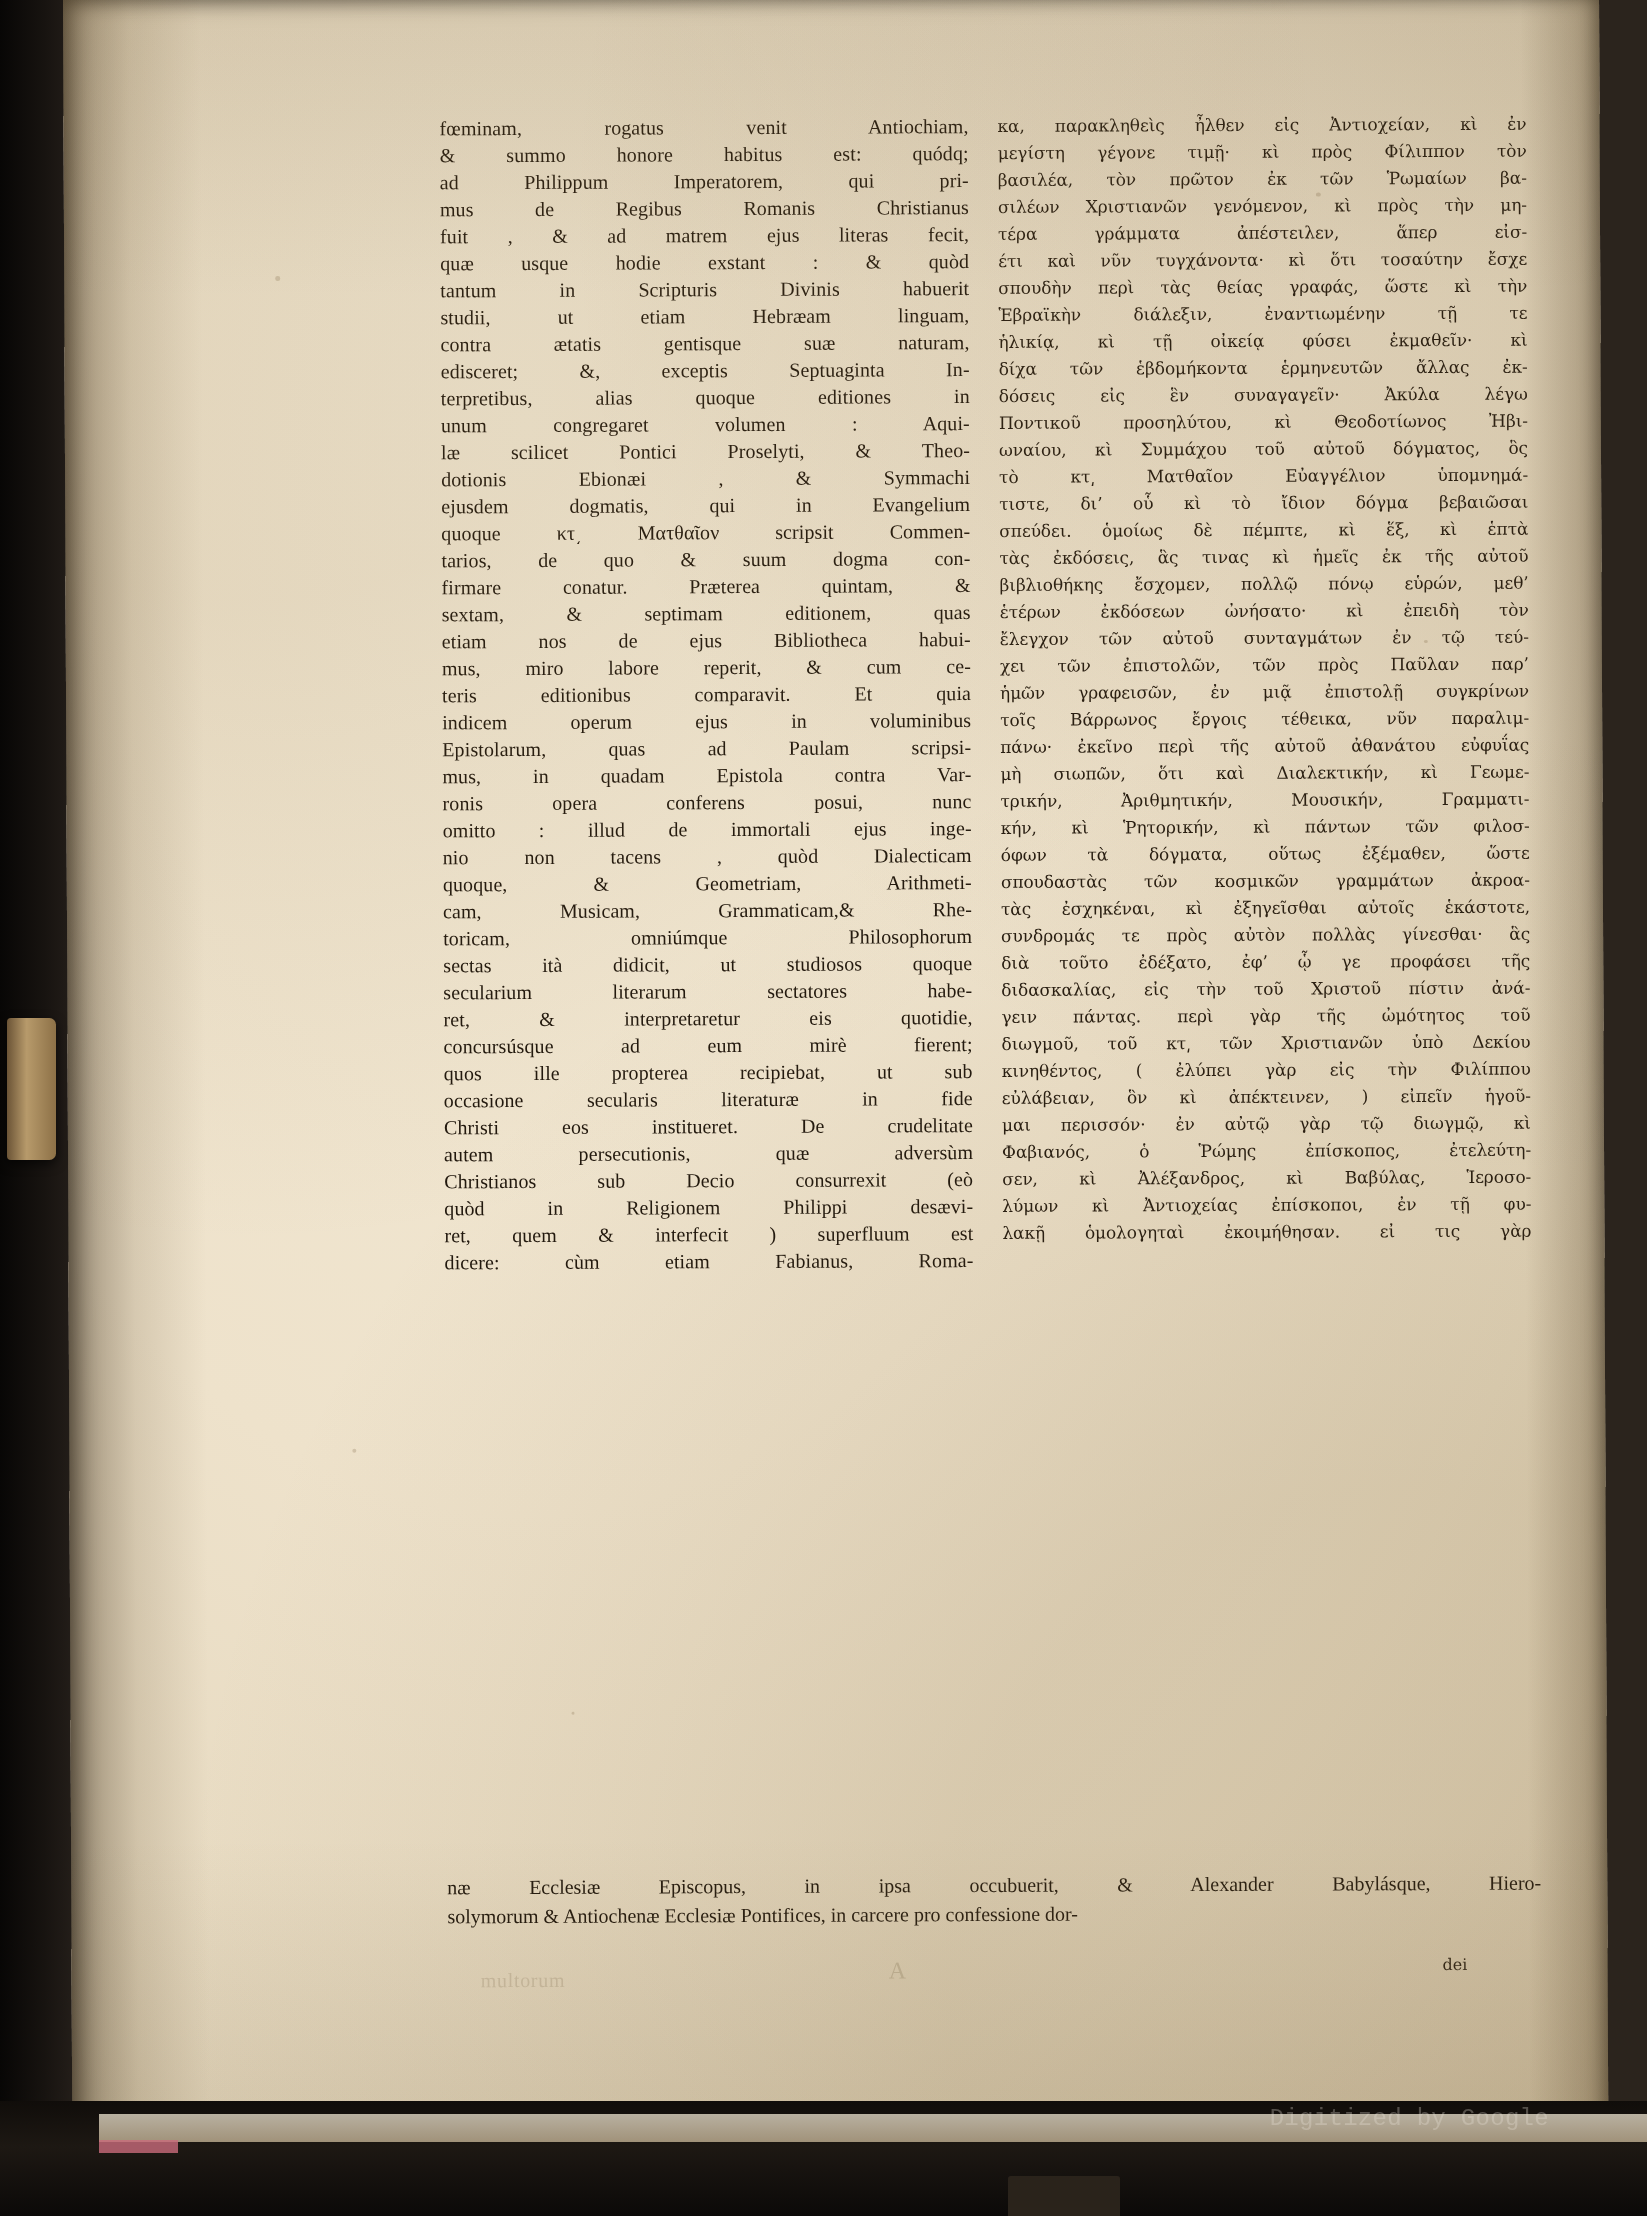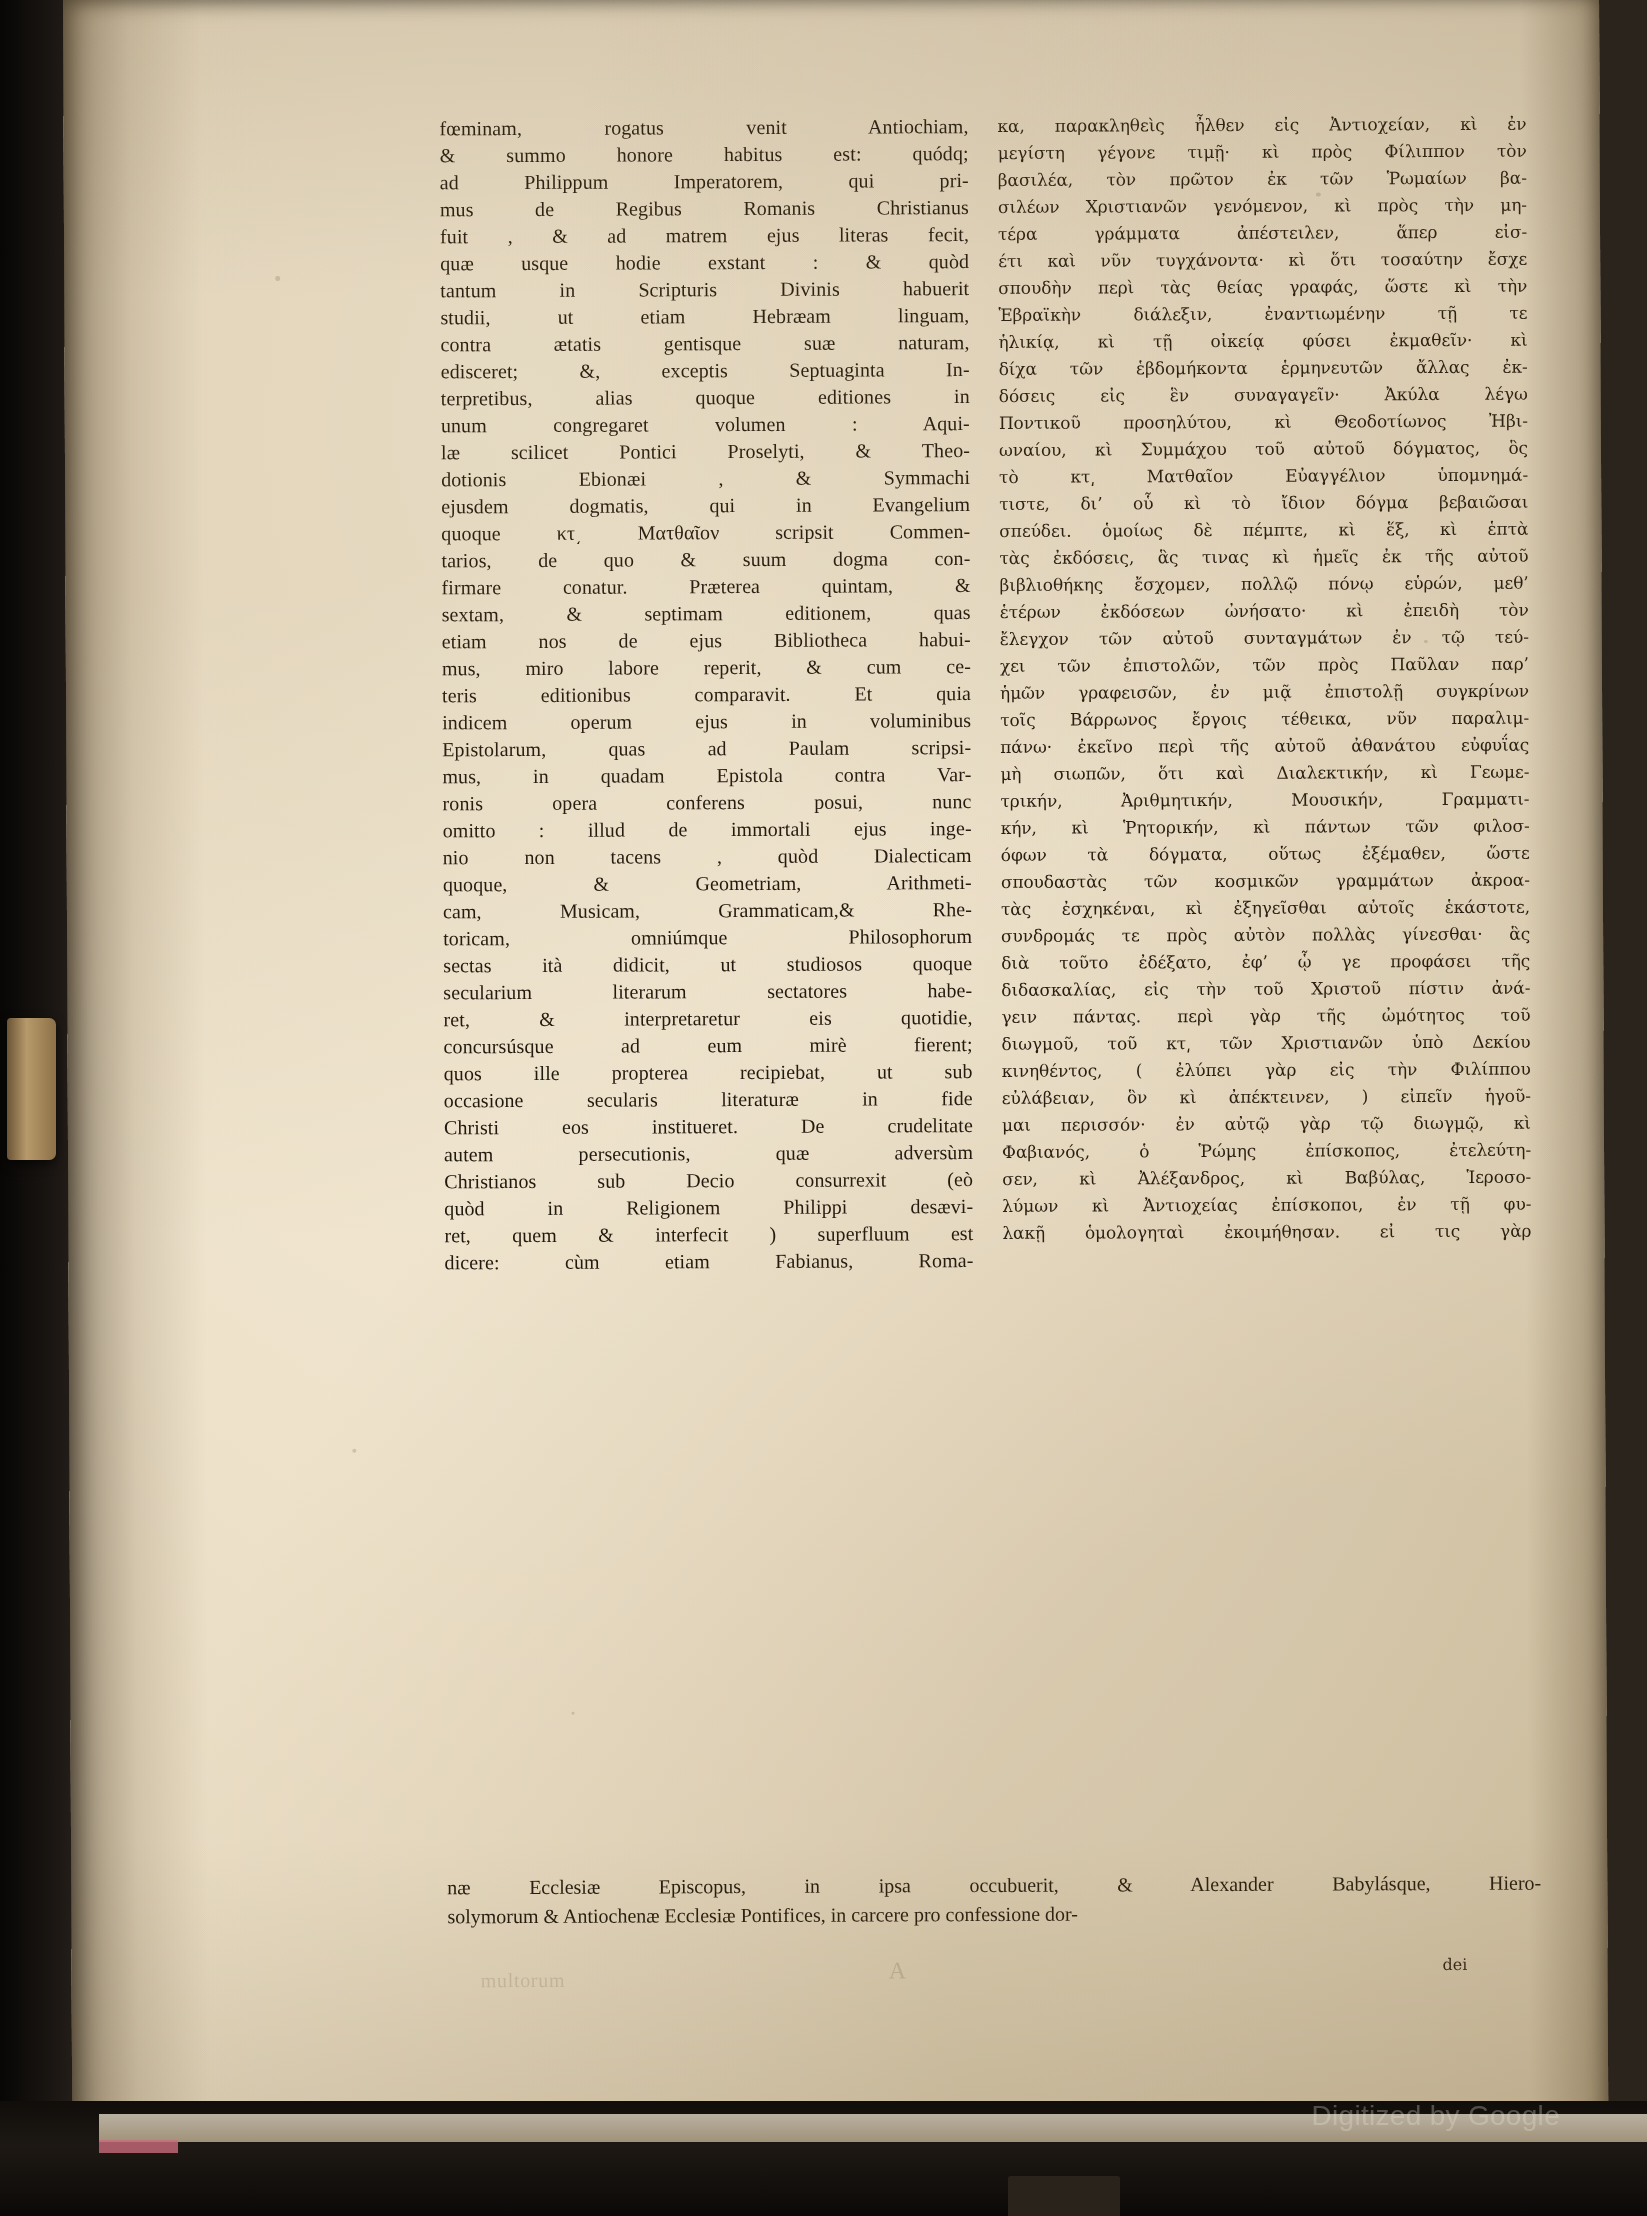--- a/index.html
+++ b/index.html
@@ -172,24 +172,24 @@
   .ghost2 {
     position:absolute;
     left: 817px; top: 1961px;
     font-family:"Liberation Serif", serif;
     font-size: 24px;
     color: rgba(80,60,30,.18);
   }
 
   .watermark {
     position: absolute;
-    right: 88px;
+    right: 99px;
     bottom: 84px;
-    font-family: Liberation Sans, sans-serif;
-    font-size: 28px;
+    font-family: Liberation Mono, monospace;
+    font-size: 24px;
     color: rgba(235,230,220,.30);
     letter-spacing: 0.3px;
   }
 
   
   .speck { position:absolute; border-radius:50%; background:rgba(95,72,36,.20); pointer-events:none;}
 </style>
 </head>
 <body>
 

